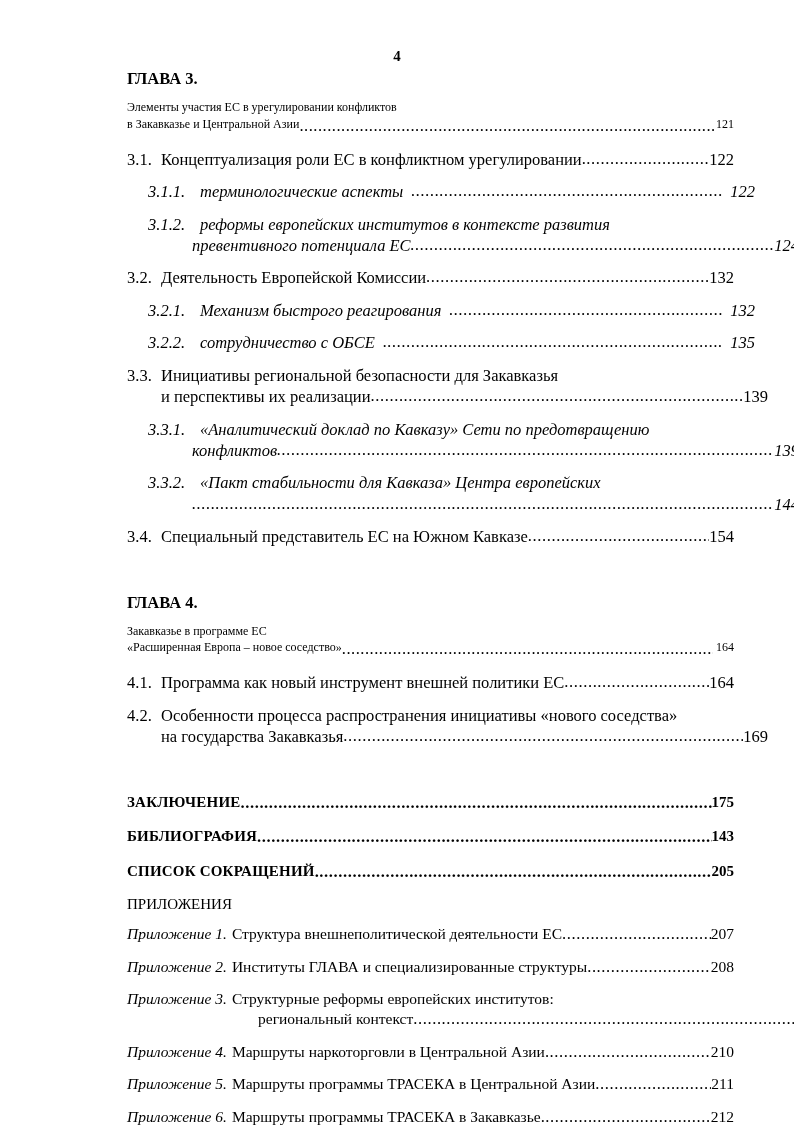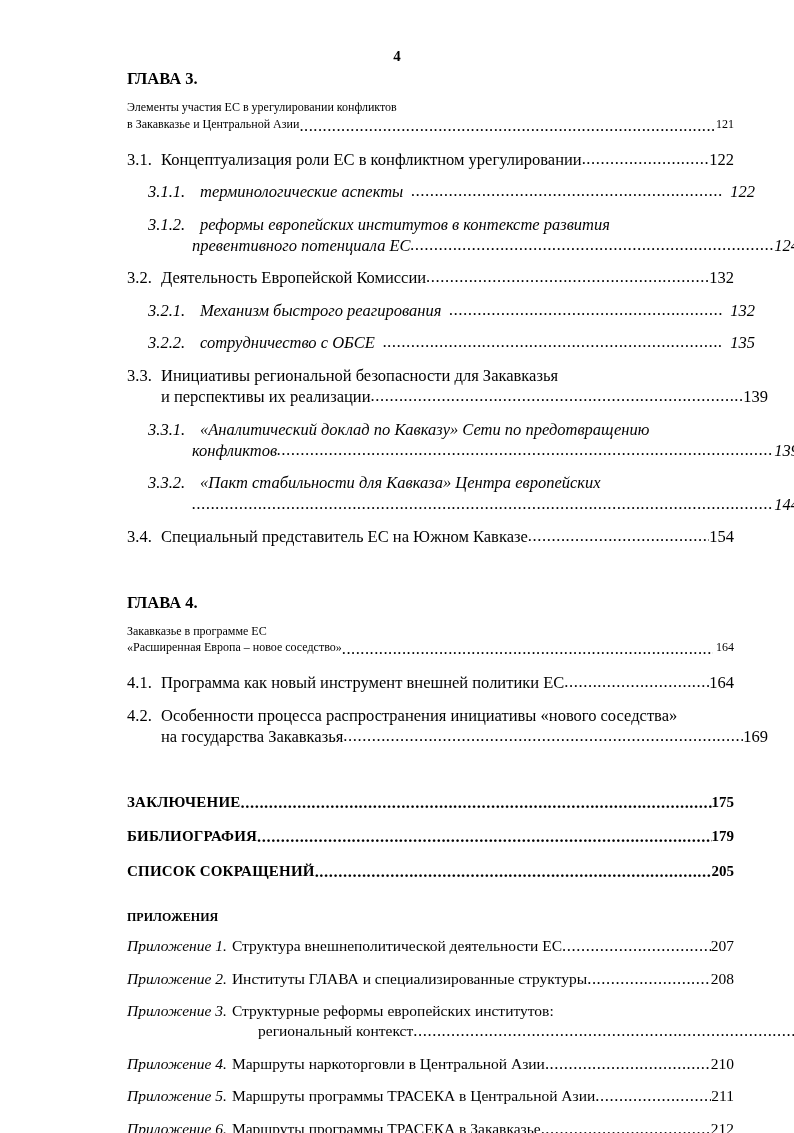--- a/index.html
+++ b/index.html
@@ -120,23 +120,23 @@
 
   
   .back {
     font-weight: bold;
     font-size: 15px;
     margin-top: 13px;
   }
   .back .title { letter-spacing: 0.2px; }
 
   .back-plain {
-    font-weight: bold;
-    font-size: 12px;
-    margin-top: 27px;
+    font-weight: normal;
+    font-size: 15px;
+    margin-top: 13px;
   }
 
   
   .appx {
     margin-top: 11px;
     font-size: 15.5px;
   }
   .appx .num {
     font-style: italic;
     padding-right: 5px;
@@ -299,21 +299,21 @@
 
       <div class="row back">
         <span class="title">ЗАКЛЮЧЕНИЕ</span>
         <span class="leader"></span>
         <span class="pg">175</span>
       </div>
 
       <div class="row back">
         <span class="title">БИБЛИОГРАФИЯ</span>
         <span class="leader"></span>
-        <span class="pg">179</span>
+        <span class="pg">143</span>
       </div>
 
       <div class="row back">
         <span class="title">СПИСОК СОКРАЩЕНИЙ</span>
         <span class="leader"></span>
         <span class="pg">205</span>
       </div>
 
       <div class="back-plain">
         <span>ПРИЛОЖЕНИЯ</span>

